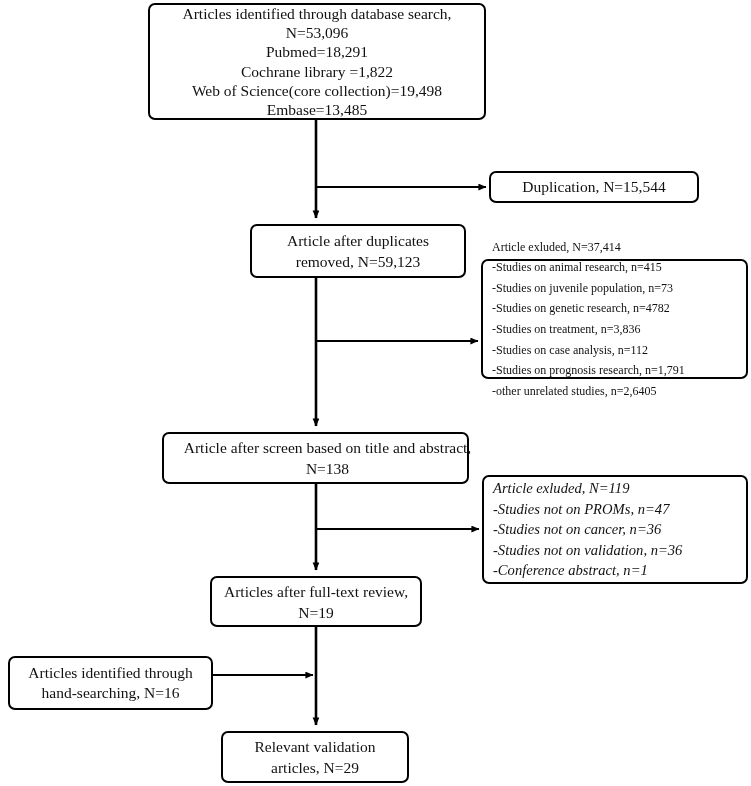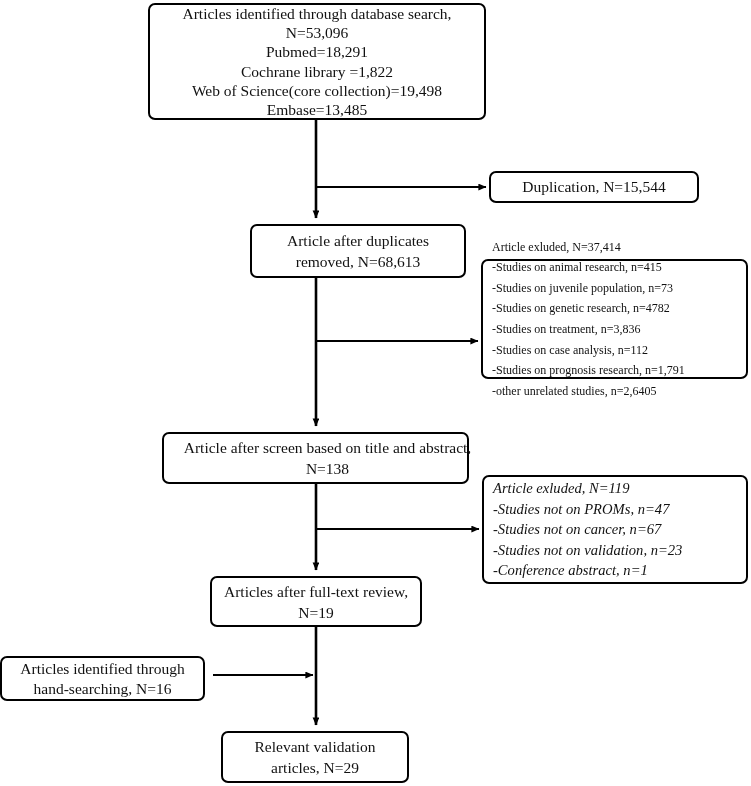--- a/index.html
+++ b/index.html
@@ -51,21 +51,21 @@
   }
 
   
   #n-identified    { left: 148px; top: 3px;   width: 338px; height: 117px; font-size: 15.5px; line-height: 19.2px; }
   #n-duplication   { left: 489px; top: 171px; width: 210px; height: 32px;  font-size: 15.5px; }
   #n-afterdup      { left: 208px; top: 224px; width: 216px; height: 54px;  font-size: 15.5px; line-height: 21px; margin-left: 42px; }
   #n-excluded1     { left: 481px; top: 259px; width: 267px; height: 120px; font-size: 12px; line-height: 20.6px; }
   #n-afterscreen   { left: 162px; top: 432px; width: 307px; height: 52px;  font-size: 15.5px; line-height: 21px; padding-left: 24px; }
   #n-excluded2     { left: 482px; top: 475px; width: 266px; height: 109px; font-size: 14.6px; line-height: 20.6px; font-style: italic; }
   #n-fulltext      { left: 210px; top: 576px; width: 212px; height: 51px;  font-size: 15.5px; line-height: 21px; text-align: right; }
-  #n-handsearch    { left: 0;   top: 656px; width: 205px; height: 45px;  font-size: 15.5px; line-height: 20px; }
+  #n-handsearch    { left: 8px;   top: 656px; width: 205px; height: 54px;  font-size: 15.5px; line-height: 20px; }
   #n-relevant      { left: 221px; top: 731px; width: 188px; height: 52px;  font-size: 15.5px; line-height: 21px; }
 </style>
 </head>
 <body>
 
 <div id="canvas">
 
   <svg class="edges" viewBox="0 0 751 786">
     <defs>
       <marker id="arrow" markerWidth="9" markerHeight="9" refX="7.6" refY="3.4" orient="auto" markerUnits="userSpaceOnUse">
@@ -93,21 +93,21 @@
     <p class="line">Web of Science(core collection)=19,498</p>
     <p class="line">Embase=13,485</p>
   </div>
 
   <div class="node center" id="n-duplication">
     <p class="line">Duplication,  N=15,544</p>
   </div>
 
   <div class="node center" id="n-afterdup">
     <p class="line">Article after duplicates</p>
-    <p class="line">removed,  N=68,613</p>
+    <p class="line">removed,  N=59,123</p>
   </div>
 
   <div class="node left" id="n-excluded1">
     <p class="line">Article exluded, N=37,414</p>
     <p class="line">-Studies on animal research, n=415</p>
     <p class="line">-Studies on juvenile population, n=73</p>
     <p class="line">-Studies on genetic research, n=4782</p>
     <p class="line">-Studies on treatment, n=3,836</p>
     <p class="line">-Studies on case analysis, n=112</p>
     <p class="line">-Studies on prognosis research, n=1,791</p>
@@ -115,22 +115,22 @@
   </div>
 
   <div class="node center" id="n-afterscreen">
     <p class="line">Article after screen based on title and abstract,</p>
     <p class="line">N=138</p>
   </div>
 
   <div class="node left" id="n-excluded2">
     <p class="line">Article exluded, N=119</p>
     <p class="line">-Studies not on PROMs, n=47</p>
-    <p class="line">-Studies not on cancer, n=67</p>
-    <p class="line">-Studies not on validation, n=23</p>
+    <p class="line">-Studies not on cancer, n=36</p>
+    <p class="line">-Studies not on validation, n=36</p>
     <p class="line">-Conference abstract, n=1</p>
   </div>
 
   <div class="node center" id="n-fulltext">
     <p class="line">Articles after full-text review,</p>
     <p class="line">N=19</p>
   </div>
 
   <div class="node center" id="n-handsearch">
     <p class="line">Articles identified through</p>

